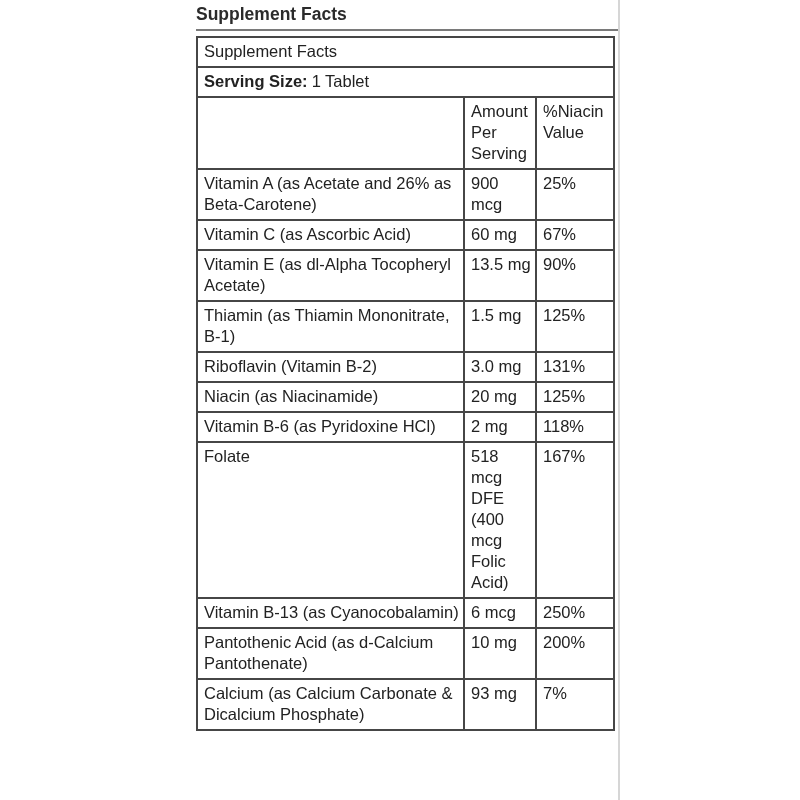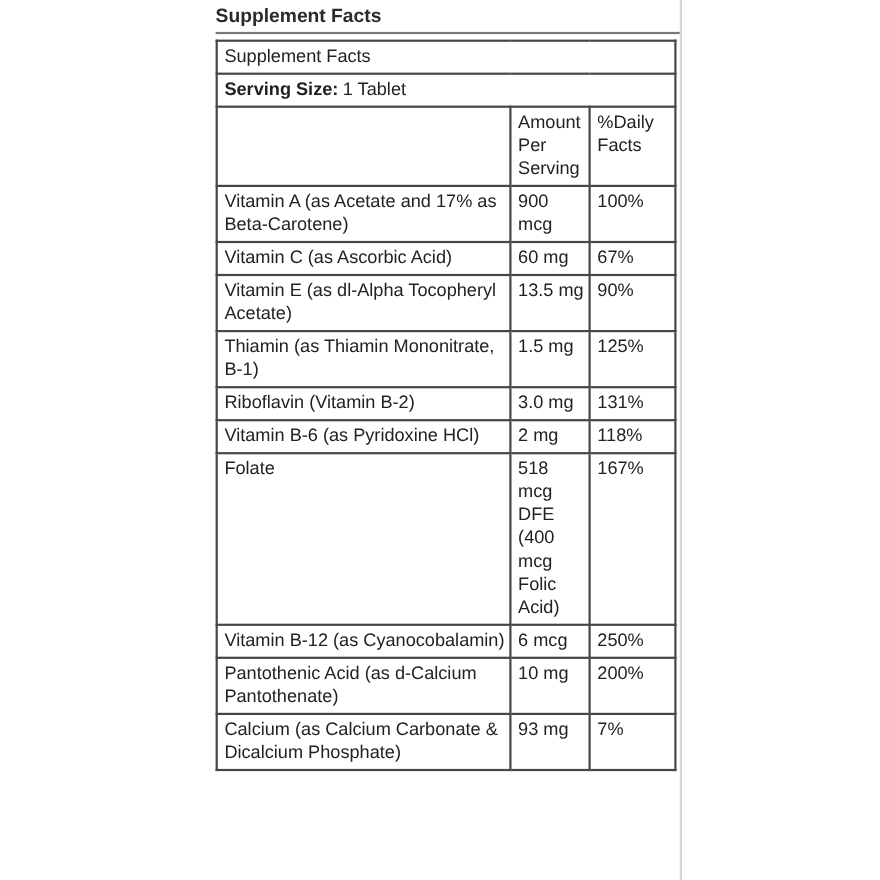--- a/index.html
+++ b/index.html
@@ -86,27 +86,27 @@
           <td colspan="3">Supplement Facts</td>
         </tr>
         <tr class="serving-row">
           <td colspan="3">
             <span class="serving-label">Serving Size:</span><span class="serving-value">1 Tablet</span>
           </td>
         </tr>
         <tr class="col-header-row">
           <th></th>
           <th>Amount Per Serving</th>
-          <th>%Daily Facts</th>
+          <th>%Niacin Value</th>
         </tr>
 
   <tr>
-    <td>Vitamin A (as Acetate and 17% as Beta-Carotene)</td>
+    <td>Vitamin A (as Acetate and 26% as Beta-Carotene)</td>
     <td>900 mcg</td>
-    <td>100%</td>
+    <td>25%</td>
   </tr>
 
   <tr>
     <td>Vitamin C (as Ascorbic Acid)</td>
     <td>60 mg</td>
     <td>67%</td>
   </tr>
 
 
   <tr>
@@ -120,35 +120,40 @@
     <td>1.5 mg</td>
     <td>125%</td>
   </tr>
 
   <tr>
     <td>Riboflavin (Vitamin B-2)</td>
     <td>3.0 mg</td>
     <td>131%</td>
   </tr>
 
+  <tr>
+    <td>Niacin (as Niacinamide)</td>
+    <td>20 mg</td>
+    <td>125%</td>
+  </tr>
 
   <tr>
     <td>Vitamin B-6 (as Pyridoxine HCl)</td>
     <td>2 mg</td>
     <td>118%</td>
   </tr>
 
   <tr>
     <td>Folate</td>
     <td>518 mcg DFE (400 mcg Folic Acid)</td>
     <td>167%</td>
   </tr>
 
   <tr>
-    <td>Vitamin B-12 (as Cyanocobalamin)</td>
+    <td>Vitamin B-13 (as Cyanocobalamin)</td>
     <td>6 mcg</td>
     <td>250%</td>
   </tr>
 
   <tr>
     <td>Pantothenic Acid (as d-Calcium Pantothenate)</td>
     <td>10 mg</td>
     <td>200%</td>
   </tr>
 

